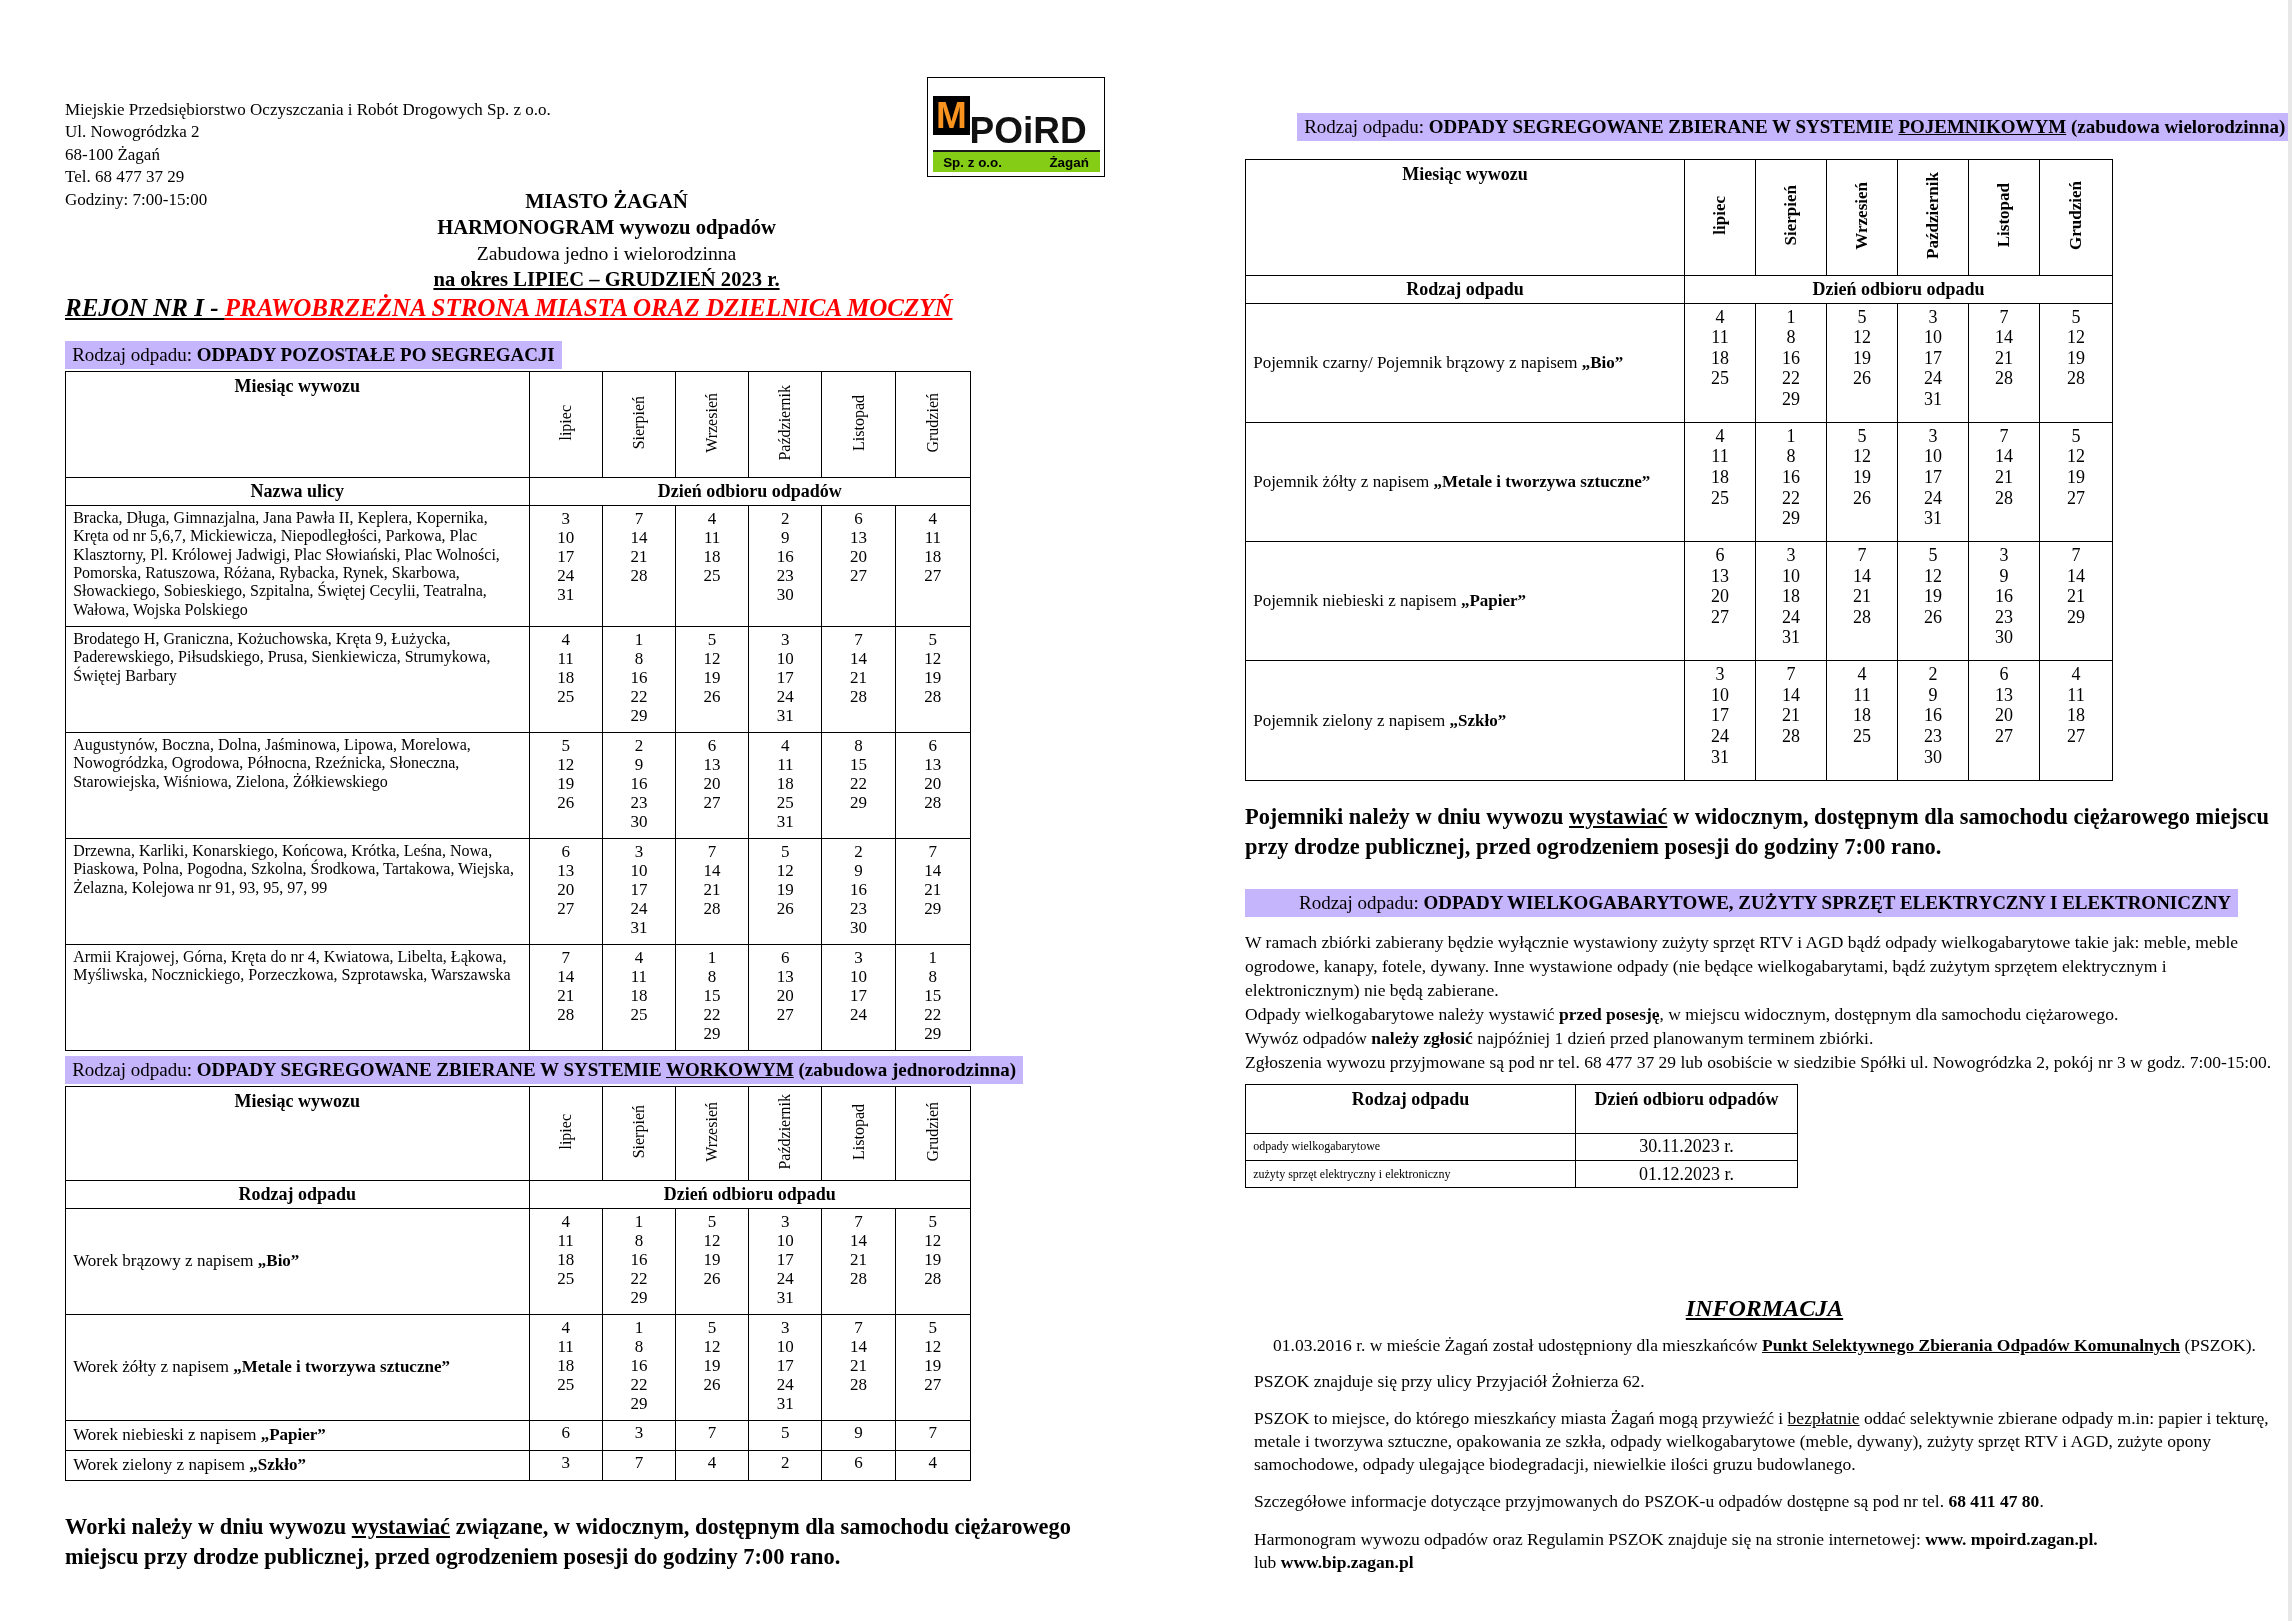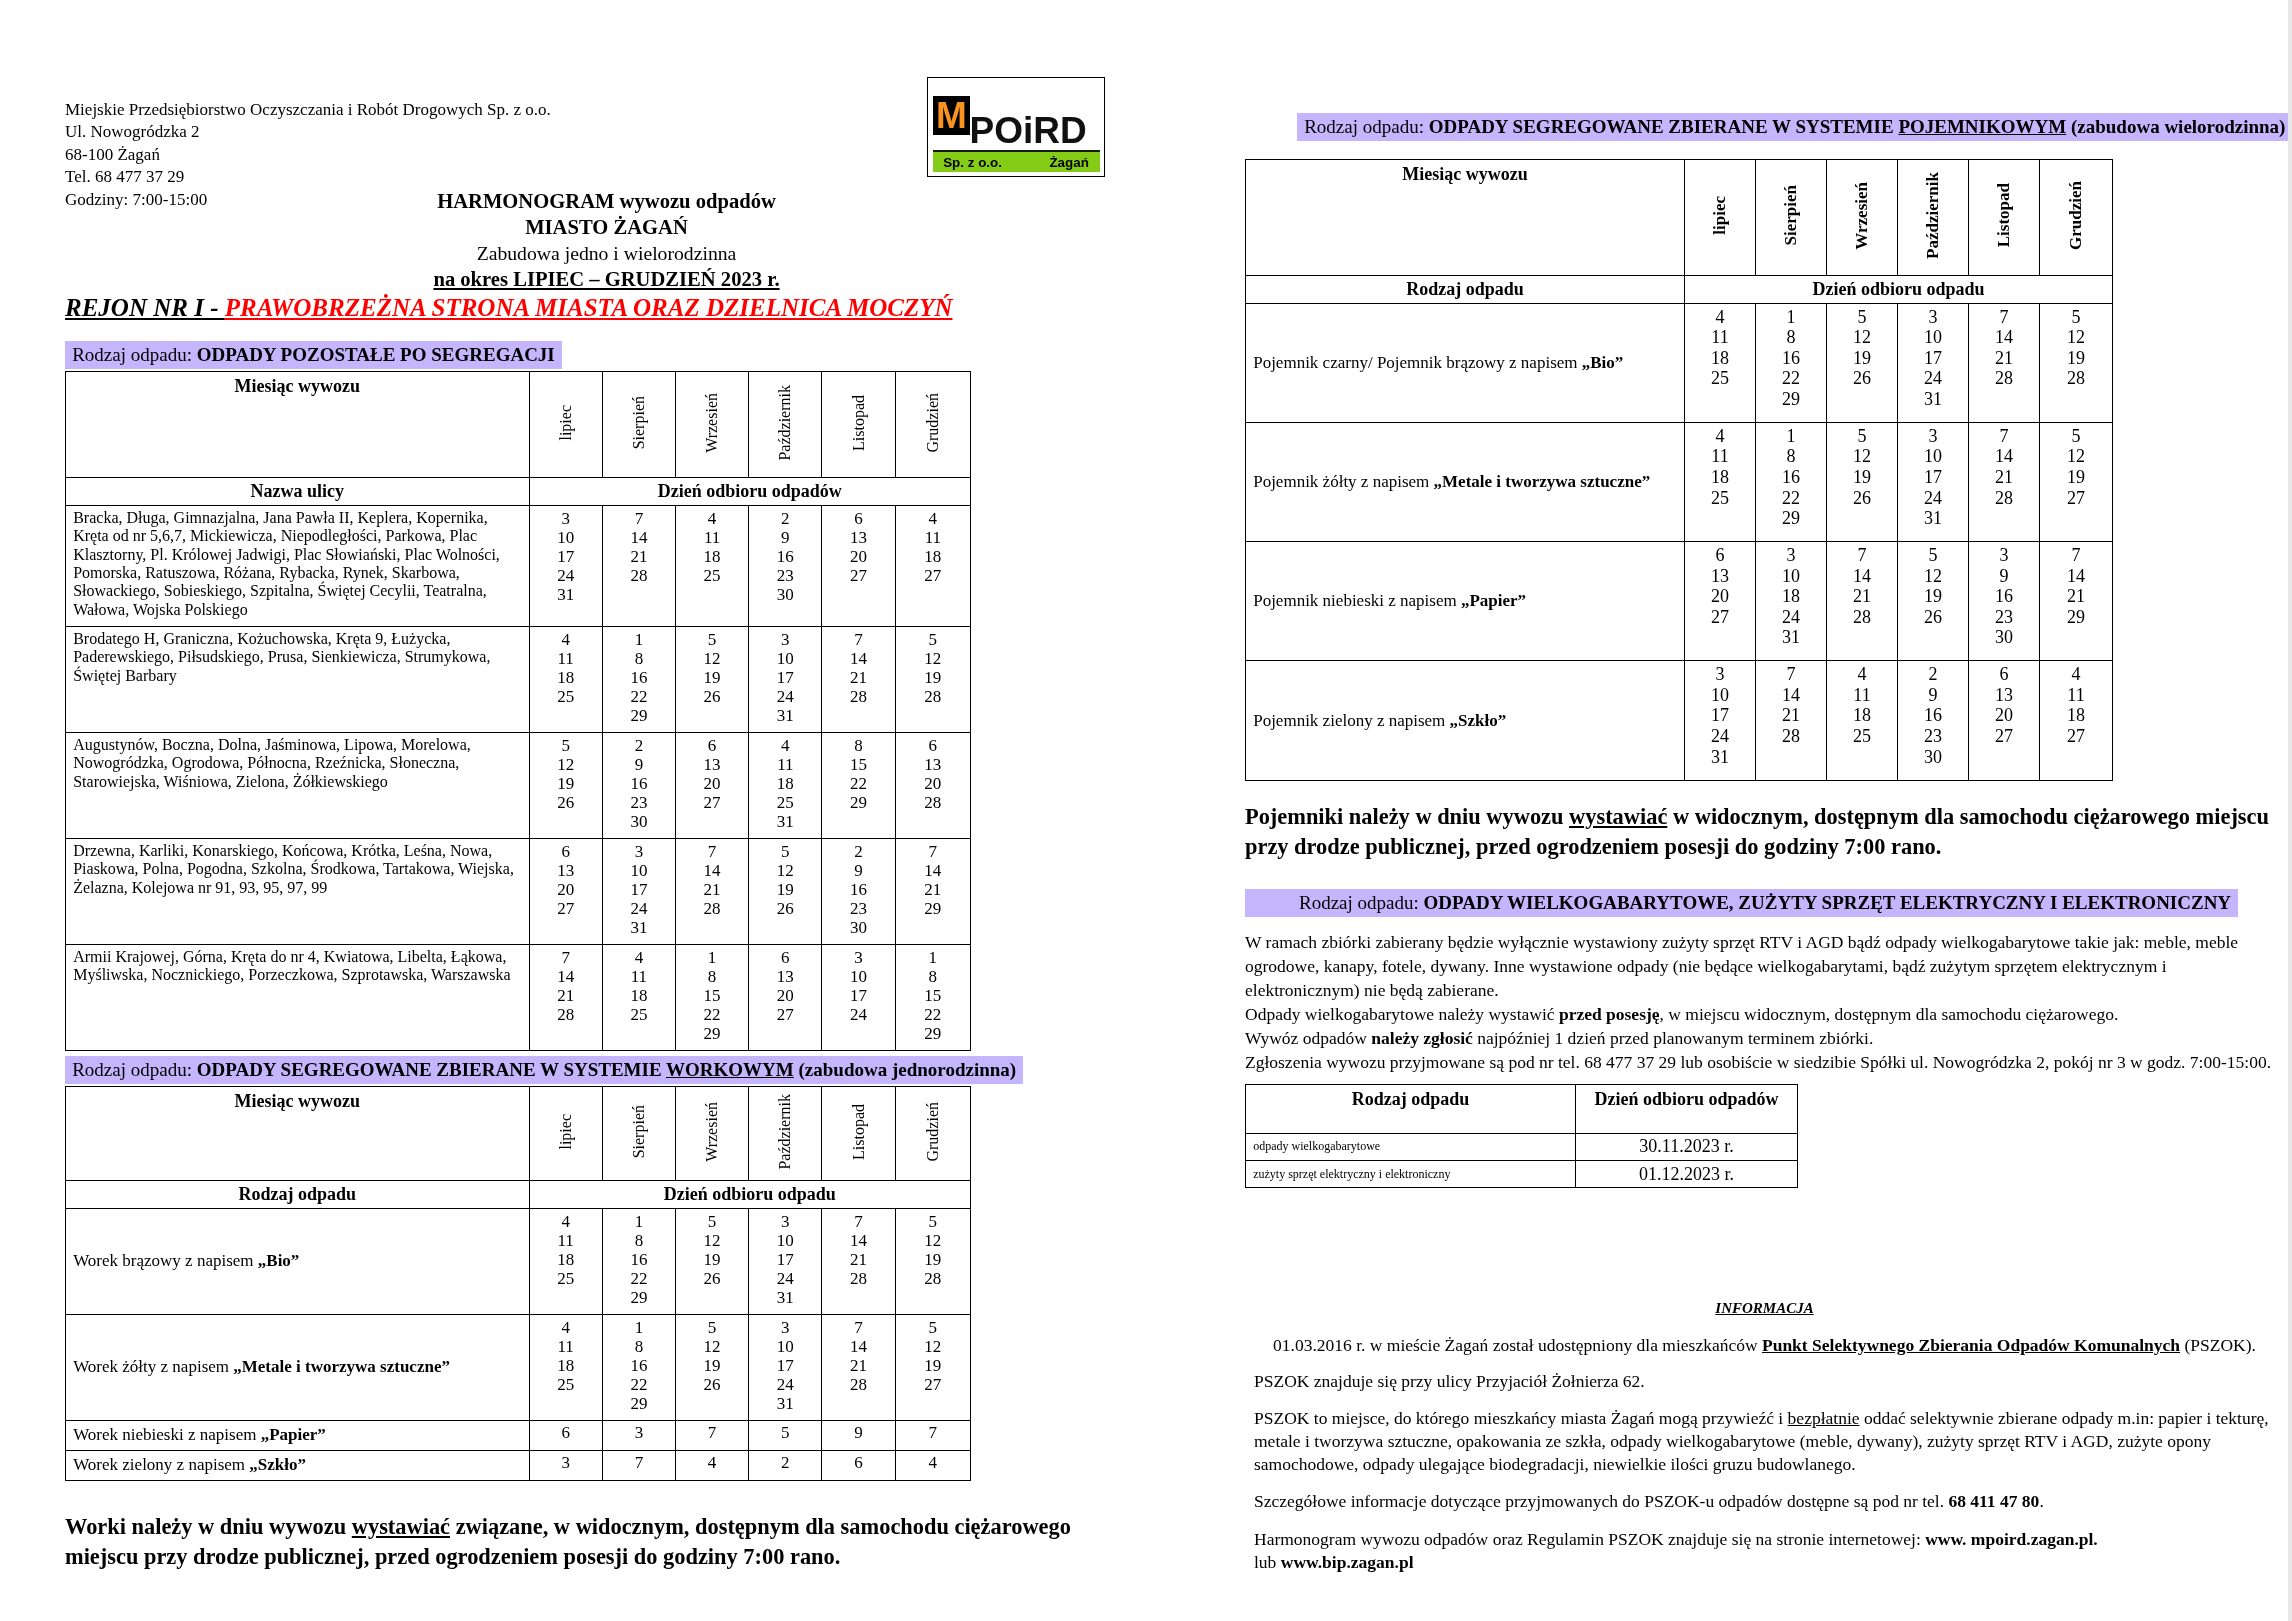--- a/index.html
+++ b/index.html
@@ -68,21 +68,21 @@
 
   .bulky-para { left:1245px; top:930px; width:1039px; font-size:17.5px; line-height:24px; }
   .bulky-para b { font-weight:bold; }
 
   .t4 { left:1245px; top:1084px; width:552px; }
   .t4 .th { font-weight:bold; font-size:18px; text-align:center; vertical-align:top; padding-top:3.6px; height:43px; }
   .t4 .c1 { font-size:12px; padding:2.7px 3.6px 2.7px 7.2px; }
   .t4 .c2 { font-size:18px; text-align:center; padding:2.7px 0; }
 
   .info { left:1254px; top:1297px; width:1021px; font-size:17.5px; line-height:23px; }
-  .info-title { text-align:center; font-size:15px; font-weight:bold; font-style:italic; text-decoration:underline; margin-bottom:14.3px; }
+  .info-title { text-align:center; font-size:24px; font-weight:bold; font-style:italic; text-decoration:underline; margin-bottom:14.3px; }
   .info p { margin:0 0 14.3px; }
   .info .p1 { text-align:center; margin-bottom:12.5px; }
   .info .bu { font-weight:bold; text-decoration:underline; }
   .info .u { text-decoration:underline; }
   .info b { font-weight:bold; }
 </style>
 </head>
 <body>
 
 <div class="page">
@@ -100,22 +100,22 @@
       <span class="logo-m">M</span>
         <span class="logo-rest">POiRD</span>
     </div>
     <div class="logo-strip">
       <span>Sp. z o.o.</span>
       <span>Żagań</span>
     </div>
   </div>
 
   <div class="abs title-block">
+    <div class="b">MIASTO ŻAGAŃ</div>
     <div class="b">HARMONOGRAM wywozu odpadów</div>
-    <div class="b">MIASTO ŻAGAŃ</div>
     <div class="title-line3">Zabudowa jedno i wielorodzinna</div>
     <div class="b u">na okres LIPIEC – GRUDZIEŃ 2023 r.</div>
   </div>
 
   <div class="abs region">
     <span class="black">REJON NR I - </span><span class="red">PRAWOBRZEŻNA STRONA MIASTA ORAZ DZIELNICA MOCZYŃ</span>
   </div>
 
   <div class="abs sec-heading sec1">
     <span>Rodzaj odpadu:</span>

